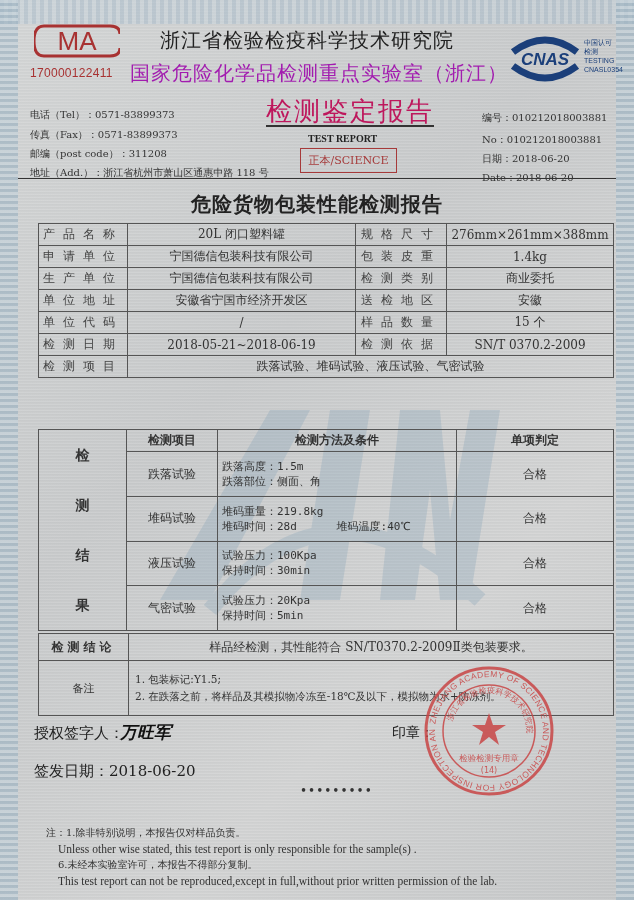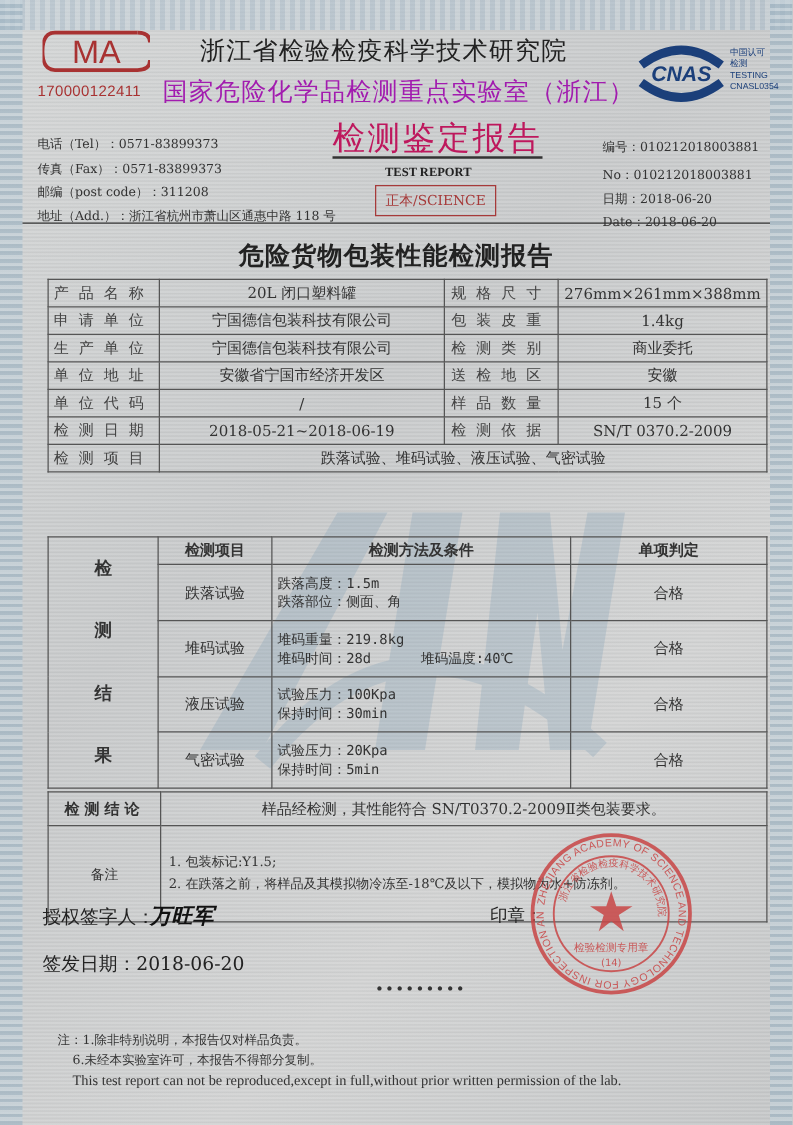--- a/index.html
+++ b/index.html
@@ -54,21 +54,21 @@
   .res-head { text-align:center; height:20px; font-weight:bold; }
   .res-cond { font-family:"DejaVu Sans Mono", "Liberation Mono", monospace; font-size:11px; line-height:15px; text-align:left; padding-left:6px; }
   .res-name { text-align:center; width:82px; }
   .res-verdict { text-align:center; width:148px; }
 
   table.concl { position:absolute; left:38px; top:633px; width:576px; border-collapse:collapse; font-size:12px; }
   table.concl td { border:1px solid #555; color:#333; }
   .concl-lbl { width:87px; text-align:center; letter-spacing:4px; font-weight:bold; height:24px; }
   .concl-val { text-align:center; font-size:12px; }
   .remark-lbl { width:87px; text-align:center; height:50px; font-size:11px; }
-  .remark-val { font-size:10.5px; line-height:17px; padding:21px 6px; text-align:left; }
+  .remark-val { font-size:10.5px; line-height:17px; padding:10px 6px; text-align:left; }
 
   .signer { left:34px; top:724px; font-size:15px; color:#222; }
   .signature { left:120px; top:721px; font-size:17px; font-weight:bold; font-style:italic; color:#111; font-family:"DejaVu Sans", sans-serif; }
   .seal-label { left:392px; top:724px; font-size:14px; color:#222; }
   .issue-date { left:34px; top:762px; font-size:15px; color:#222; }
   .dots { left:300px; top:784px; font-size:12px; color:#333; letter-spacing:1px; }
   .seal { left:423px; top:665px; width:132px; height:132px; }
 
   .notes { left:46px; top:825px; font-size:10px; color:#333; line-height:16px; }
   .notes .en { font-family:"Liberation Serif", serif; font-size:11.5px; padding-left:12px; }
@@ -262,15 +262,16 @@
   <text font-family="DejaVu Sans, sans-serif" font-size="8" fill="#c84545" opacity="0.85">
     <textPath href="#sealArcInner" startOffset="8%">浙江省检验检疫科学技术研究院</textPath>
   </text>
   <polygon points="66,48 70,60 83,60 72,67 76,80 66,72 56,80 60,67 49,60 62,60" fill="#c84545" opacity="0.85"></polygon>
   <text x="66" y="96" text-anchor="middle" font-family="DejaVu Sans, sans-serif" font-size="8.5" fill="#c84545" opacity="0.85">检验检测专用章</text>
   <text x="66" y="108" text-anchor="middle" font-family="DejaVu Sans, sans-serif" font-size="8" fill="#c84545" opacity="0.85">(14)</text>
 </svg>
 
 <div class="abs notes">
   <div>注：1.除非特别说明，本报告仅对样品负责。</div>
+  <div class="en">Unless other wise stated, this test report is only responsible for the sample(s) .</div>
   <div class="cn2">6.未经本实验室许可，本报告不得部分复制。</div>
   <div class="en">This test report can not be reproduced,except in full,without prior written permission of the lab.</div>
 </div>
 
 </body></html>

